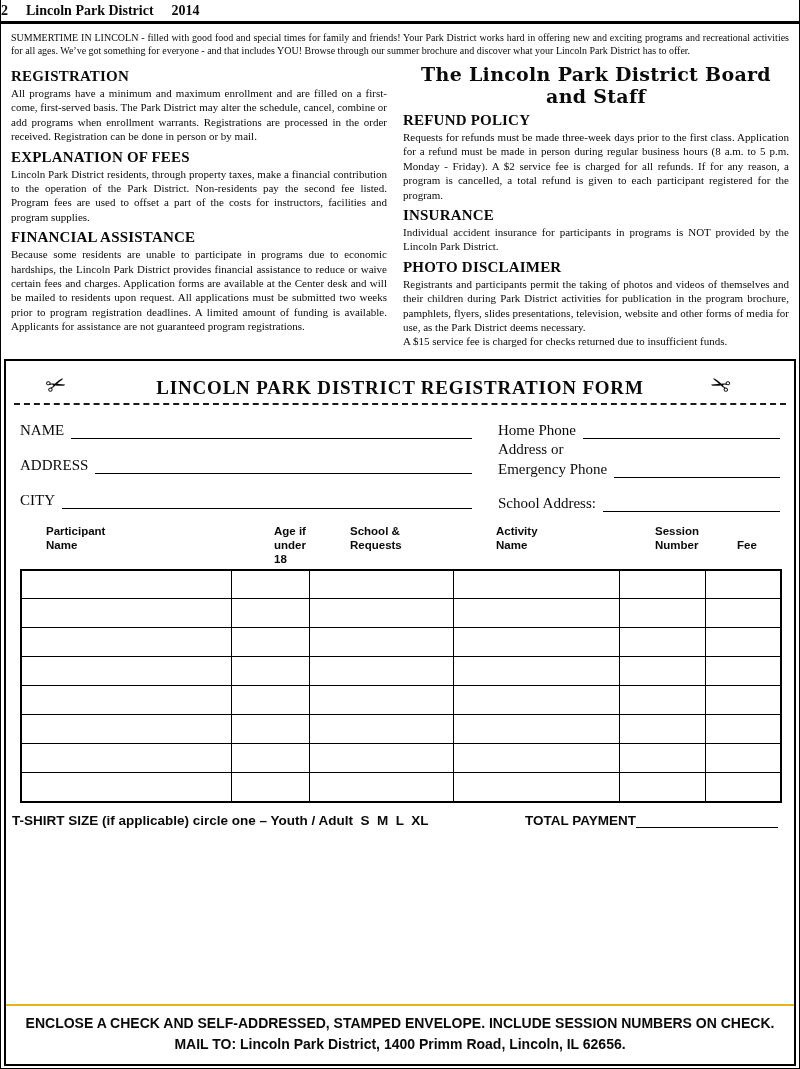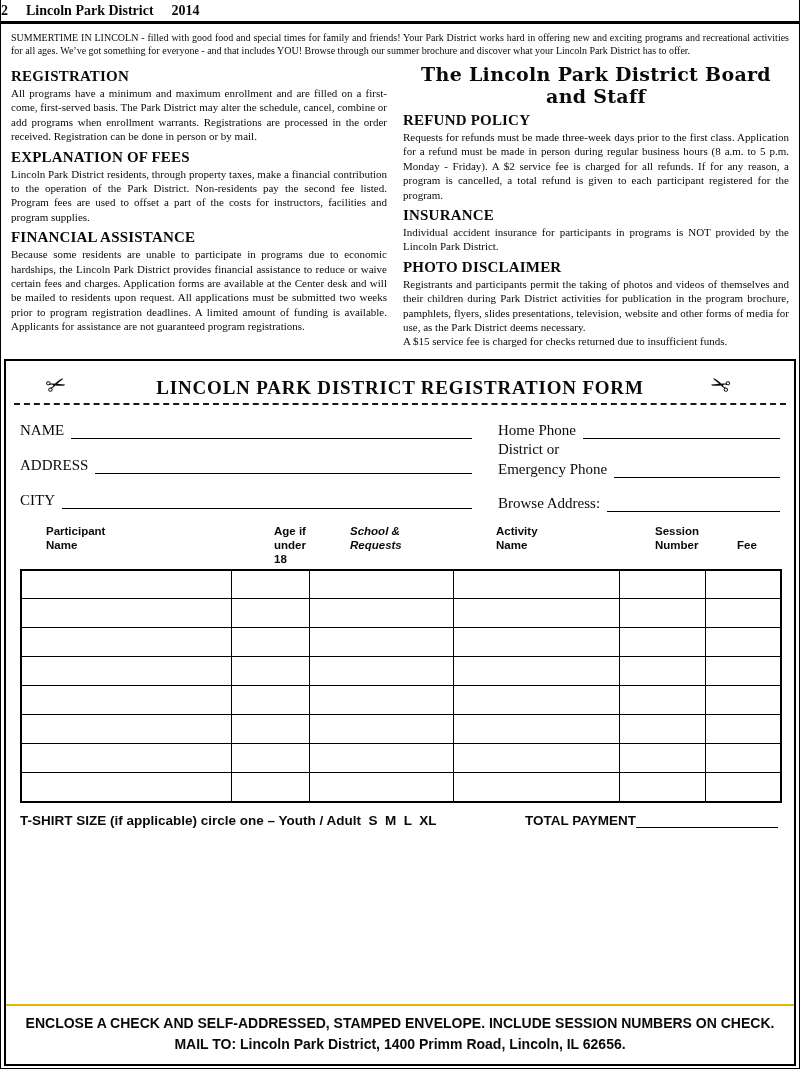--- a/index.html
+++ b/index.html
@@ -54,32 +54,32 @@
   .fr-row2 { margin-top:2px; }
   .fr-email { margin-top:16px; }
   
   .thead-row {
     display:flex; margin:6px 14px 0; font-family:"Liberation Sans", sans-serif;
     font-weight:bold; font-size:11.5px; line-height:1.22;
   }
   .thead-cell .hl { min-height:14px;padding-left:24px; }
   .tc1 { width:210px; padding-left:2px; }
   .tc2 { width:78px;  padding-left:20px; }
-  .tc3 { width:144px; padding-left:18px;font-style:italic; }
+  .tc3 { width:144px; padding-left:18px; }
   .tc4 { width:166px; padding-left:20px; }
   .tc5 { width:86px;  padding-left:13px; }
   .tc6 { width:76px;  padding-left:9px; }
   
   table.reg { border-collapse:collapse; margin:3px 14px 0; width:760px; table-layout:fixed; border:2px solid #000; }
   table.reg td { border:1px solid #000; height:29px; }
   col.w1 { width:210px; } col.w2 { width:78px; } col.w3 { width:144px; }
   col.w4 { width:166px; } col.w5 { width:86px; } col.w6 { width:76px; }
   
   .tshirt-row {
-    display:flex; align-items:flex-end; padding:10px 16px 6px 14px;
+    display:flex; align-items:flex-end; padding:10px 16px 6px 6px;
     font-family:"Liberation Sans", sans-serif; font-weight:bold; font-size:13.5px;
   }
   .tshirt-text { white-space:pre-wrap; }
   .total-wrap { margin-left:auto; display:flex; align-items:flex-end; }
   .tp-line { display:inline-block; width:142px; border-bottom:1.5px solid #000; height:14px; }
   
   .form-footer {
     margin-top:auto; border-top:2px solid #eab308; text-align:center;
     font-family:"Liberation Sans", sans-serif; font-weight:bold; font-size:14px;
     line-height:1.5; padding:7px 8px 9px;
@@ -153,27 +153,27 @@
         <div class="field-row">
           <span class="flabel">CITY</span>
           <span class="fline"></span>
         </div>
       </div>
       <div class="fields-right">
         <div class="field-row fr-row1">
           <span class="flabel">Home Phone</span>
           <span class="fline"></span>
         </div>
-        <div class="fr-plain">District or</div>
+        <div class="fr-plain">Address or</div>
         <div class="field-row fr-row2">
           <span class="flabel">Emergency Phone</span>
           <span class="fline"></span>
         </div>
         <div class="field-row fr-email">
-          <span class="flabel">Browse Address:</span>
+          <span class="flabel">School Address:</span>
           <span class="fline"></span>
         </div>
       </div>
     </div>
 
     <div class="thead-row">
       <div class="thead-cell tc1">
         <div class="hl">Participant</div>
         <div class="hl">Name</div>
       </div>

